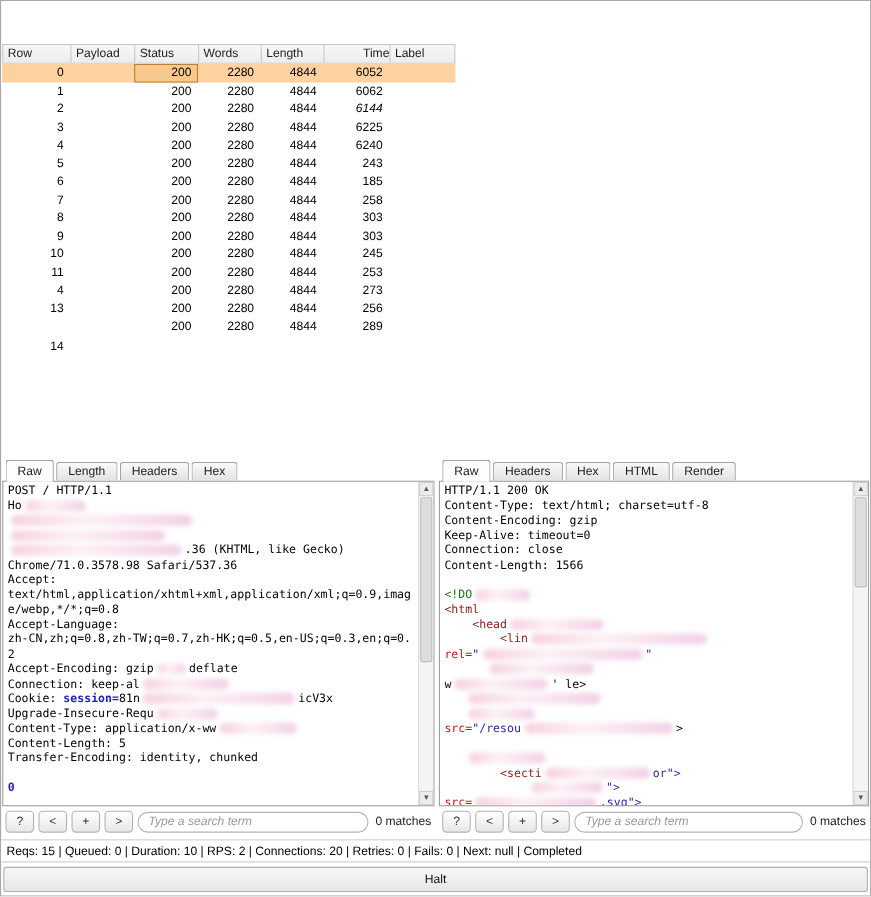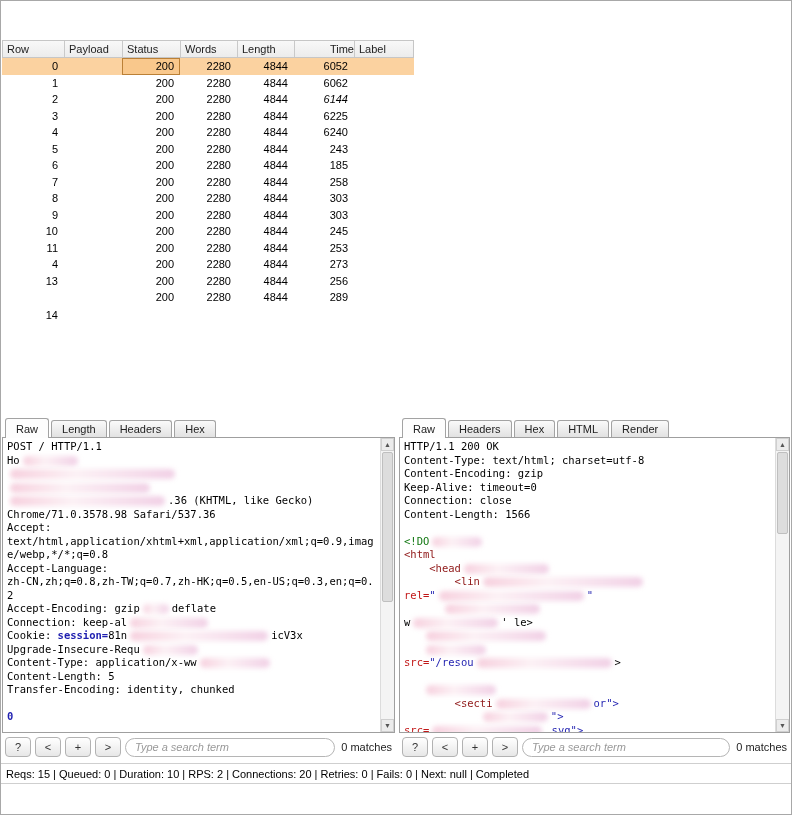--- a/index.html
+++ b/index.html
@@ -294,14 +294,15 @@
           <button class="sbtn">+</button>
           <button class="sbtn">&gt;</button>
         </div>
       <input class="sinput" placeholder="Type a search term" style="">
       <span class="matches">0 matches</span>
     </div>
   </div>
 
   <div class="statusbar">Reqs: 15 | Queued: 0 | Duration: 10 | RPS: 2 | Connections: 20 | Retries: 0 | Fails: 0 | Next: null | Completed</div>
 
+  <button class="halt">Halt</button>
 
 </div>
 
 </body></html>

